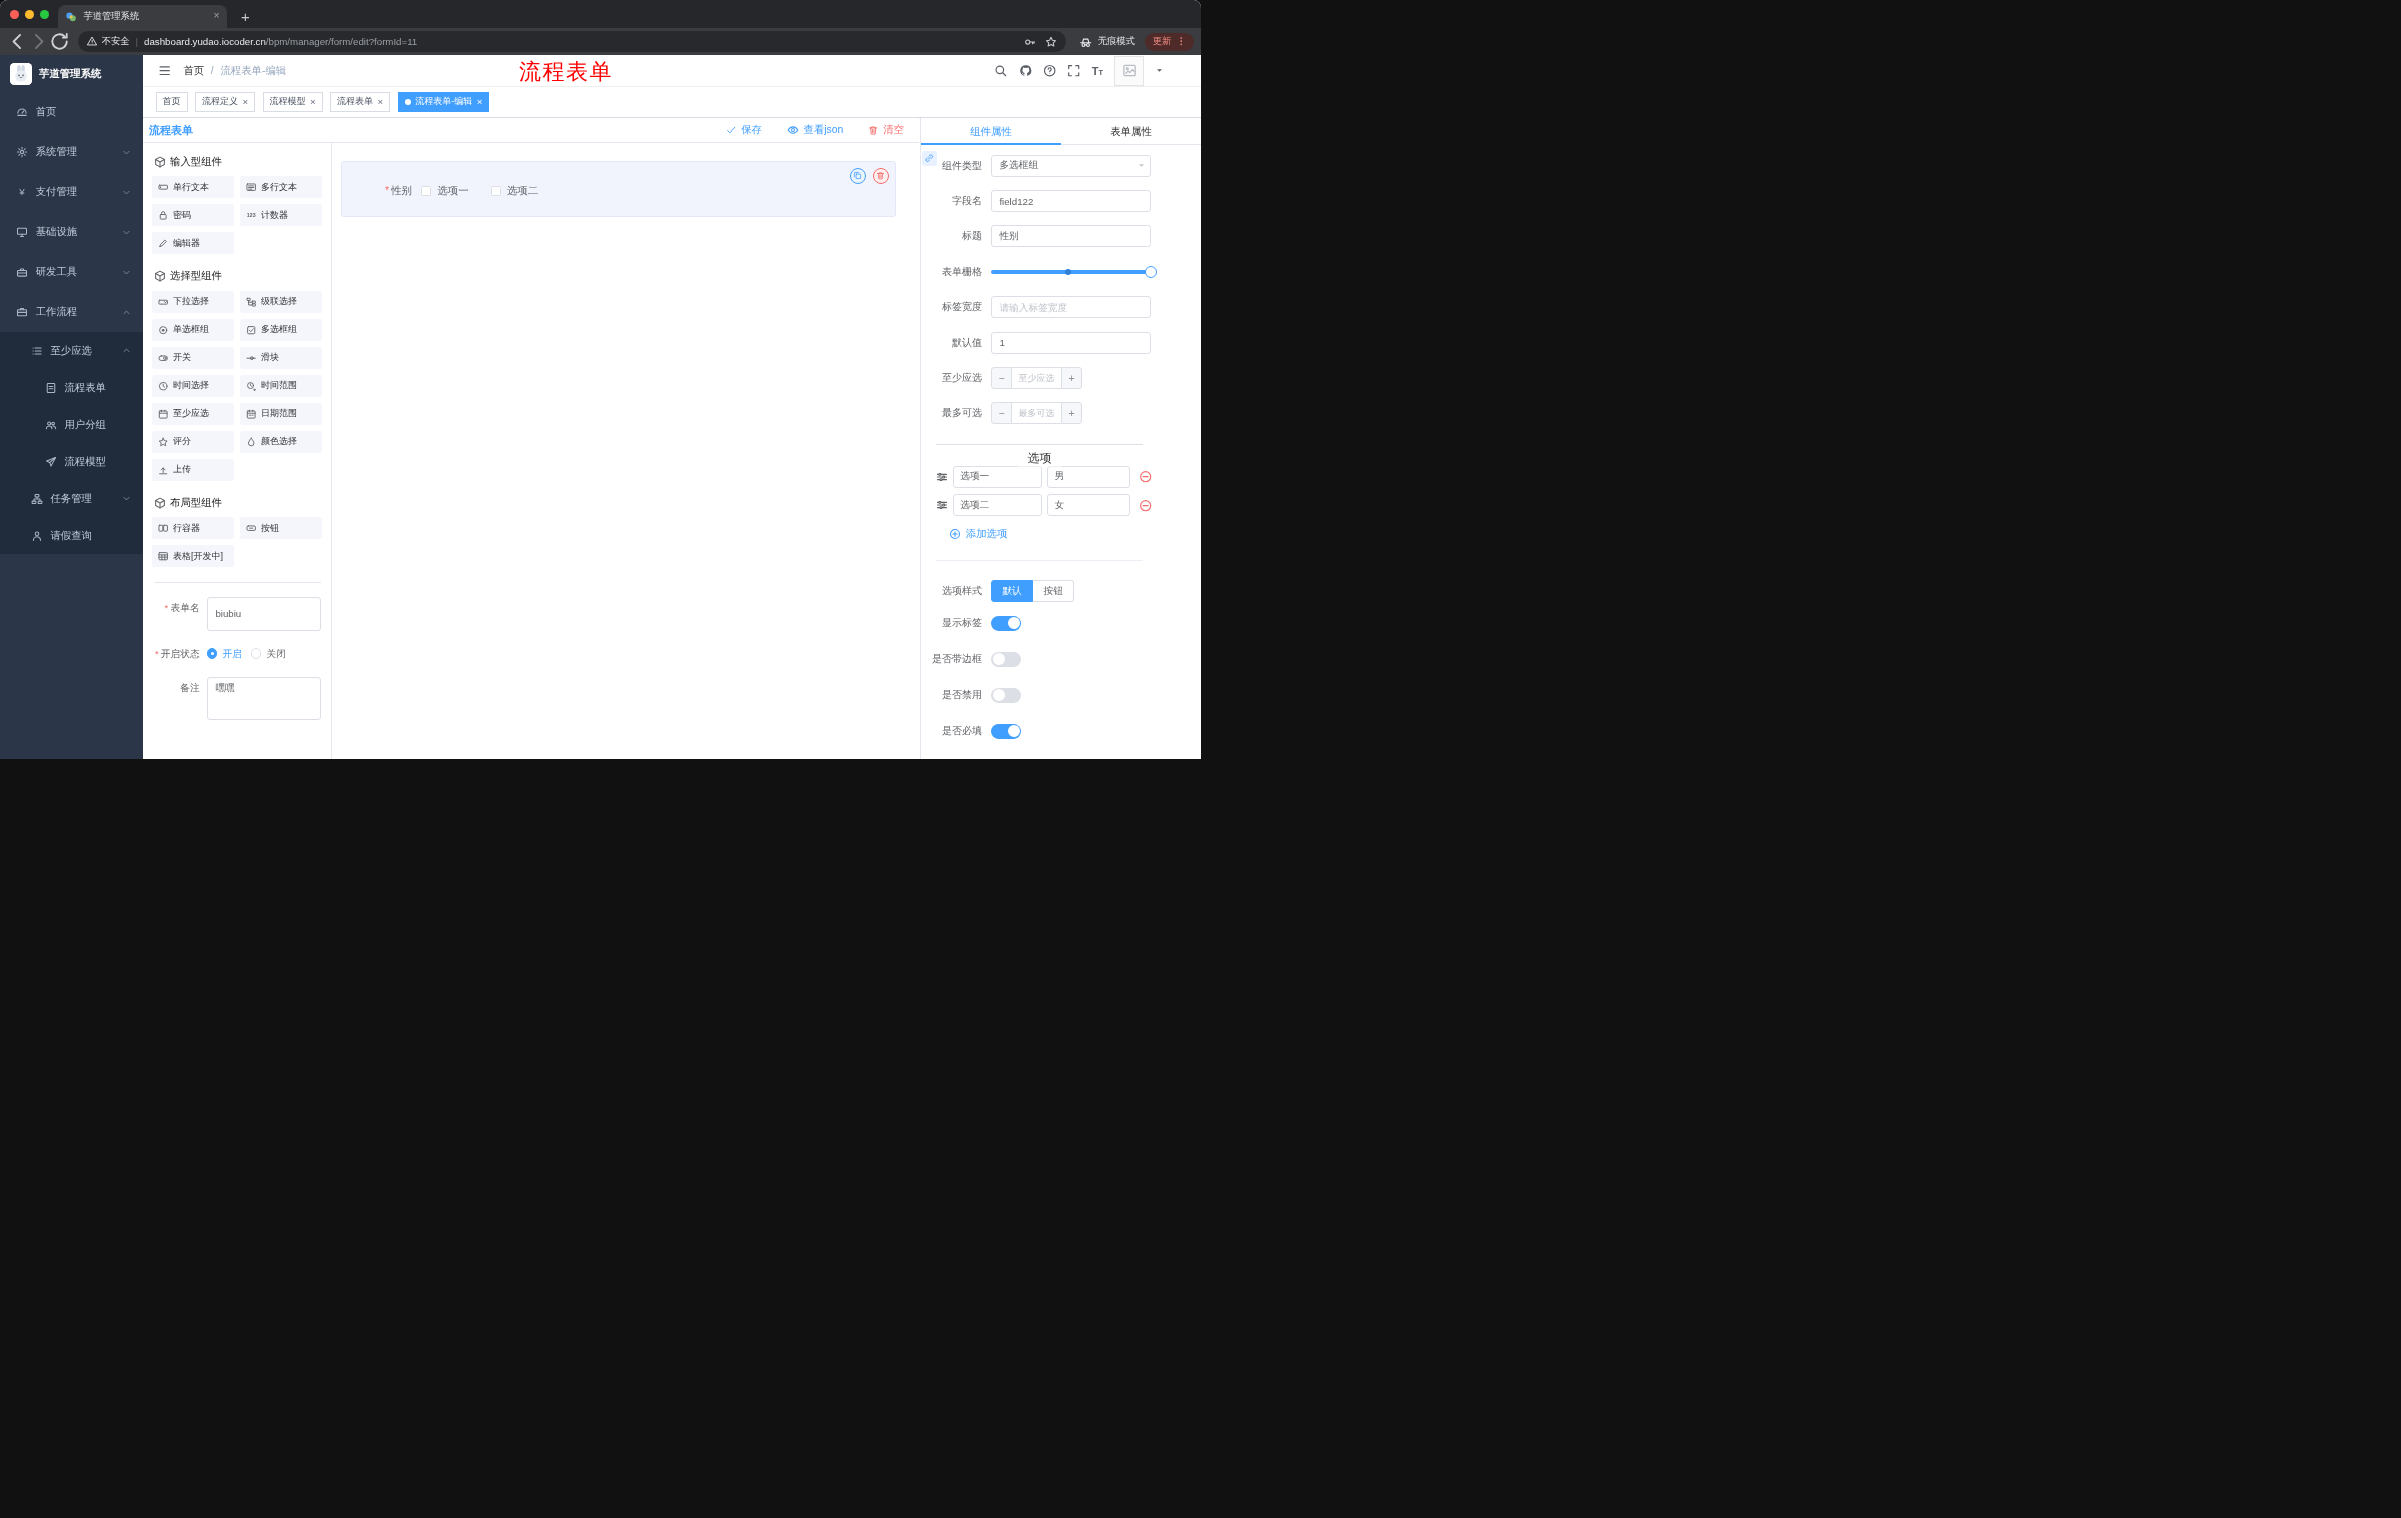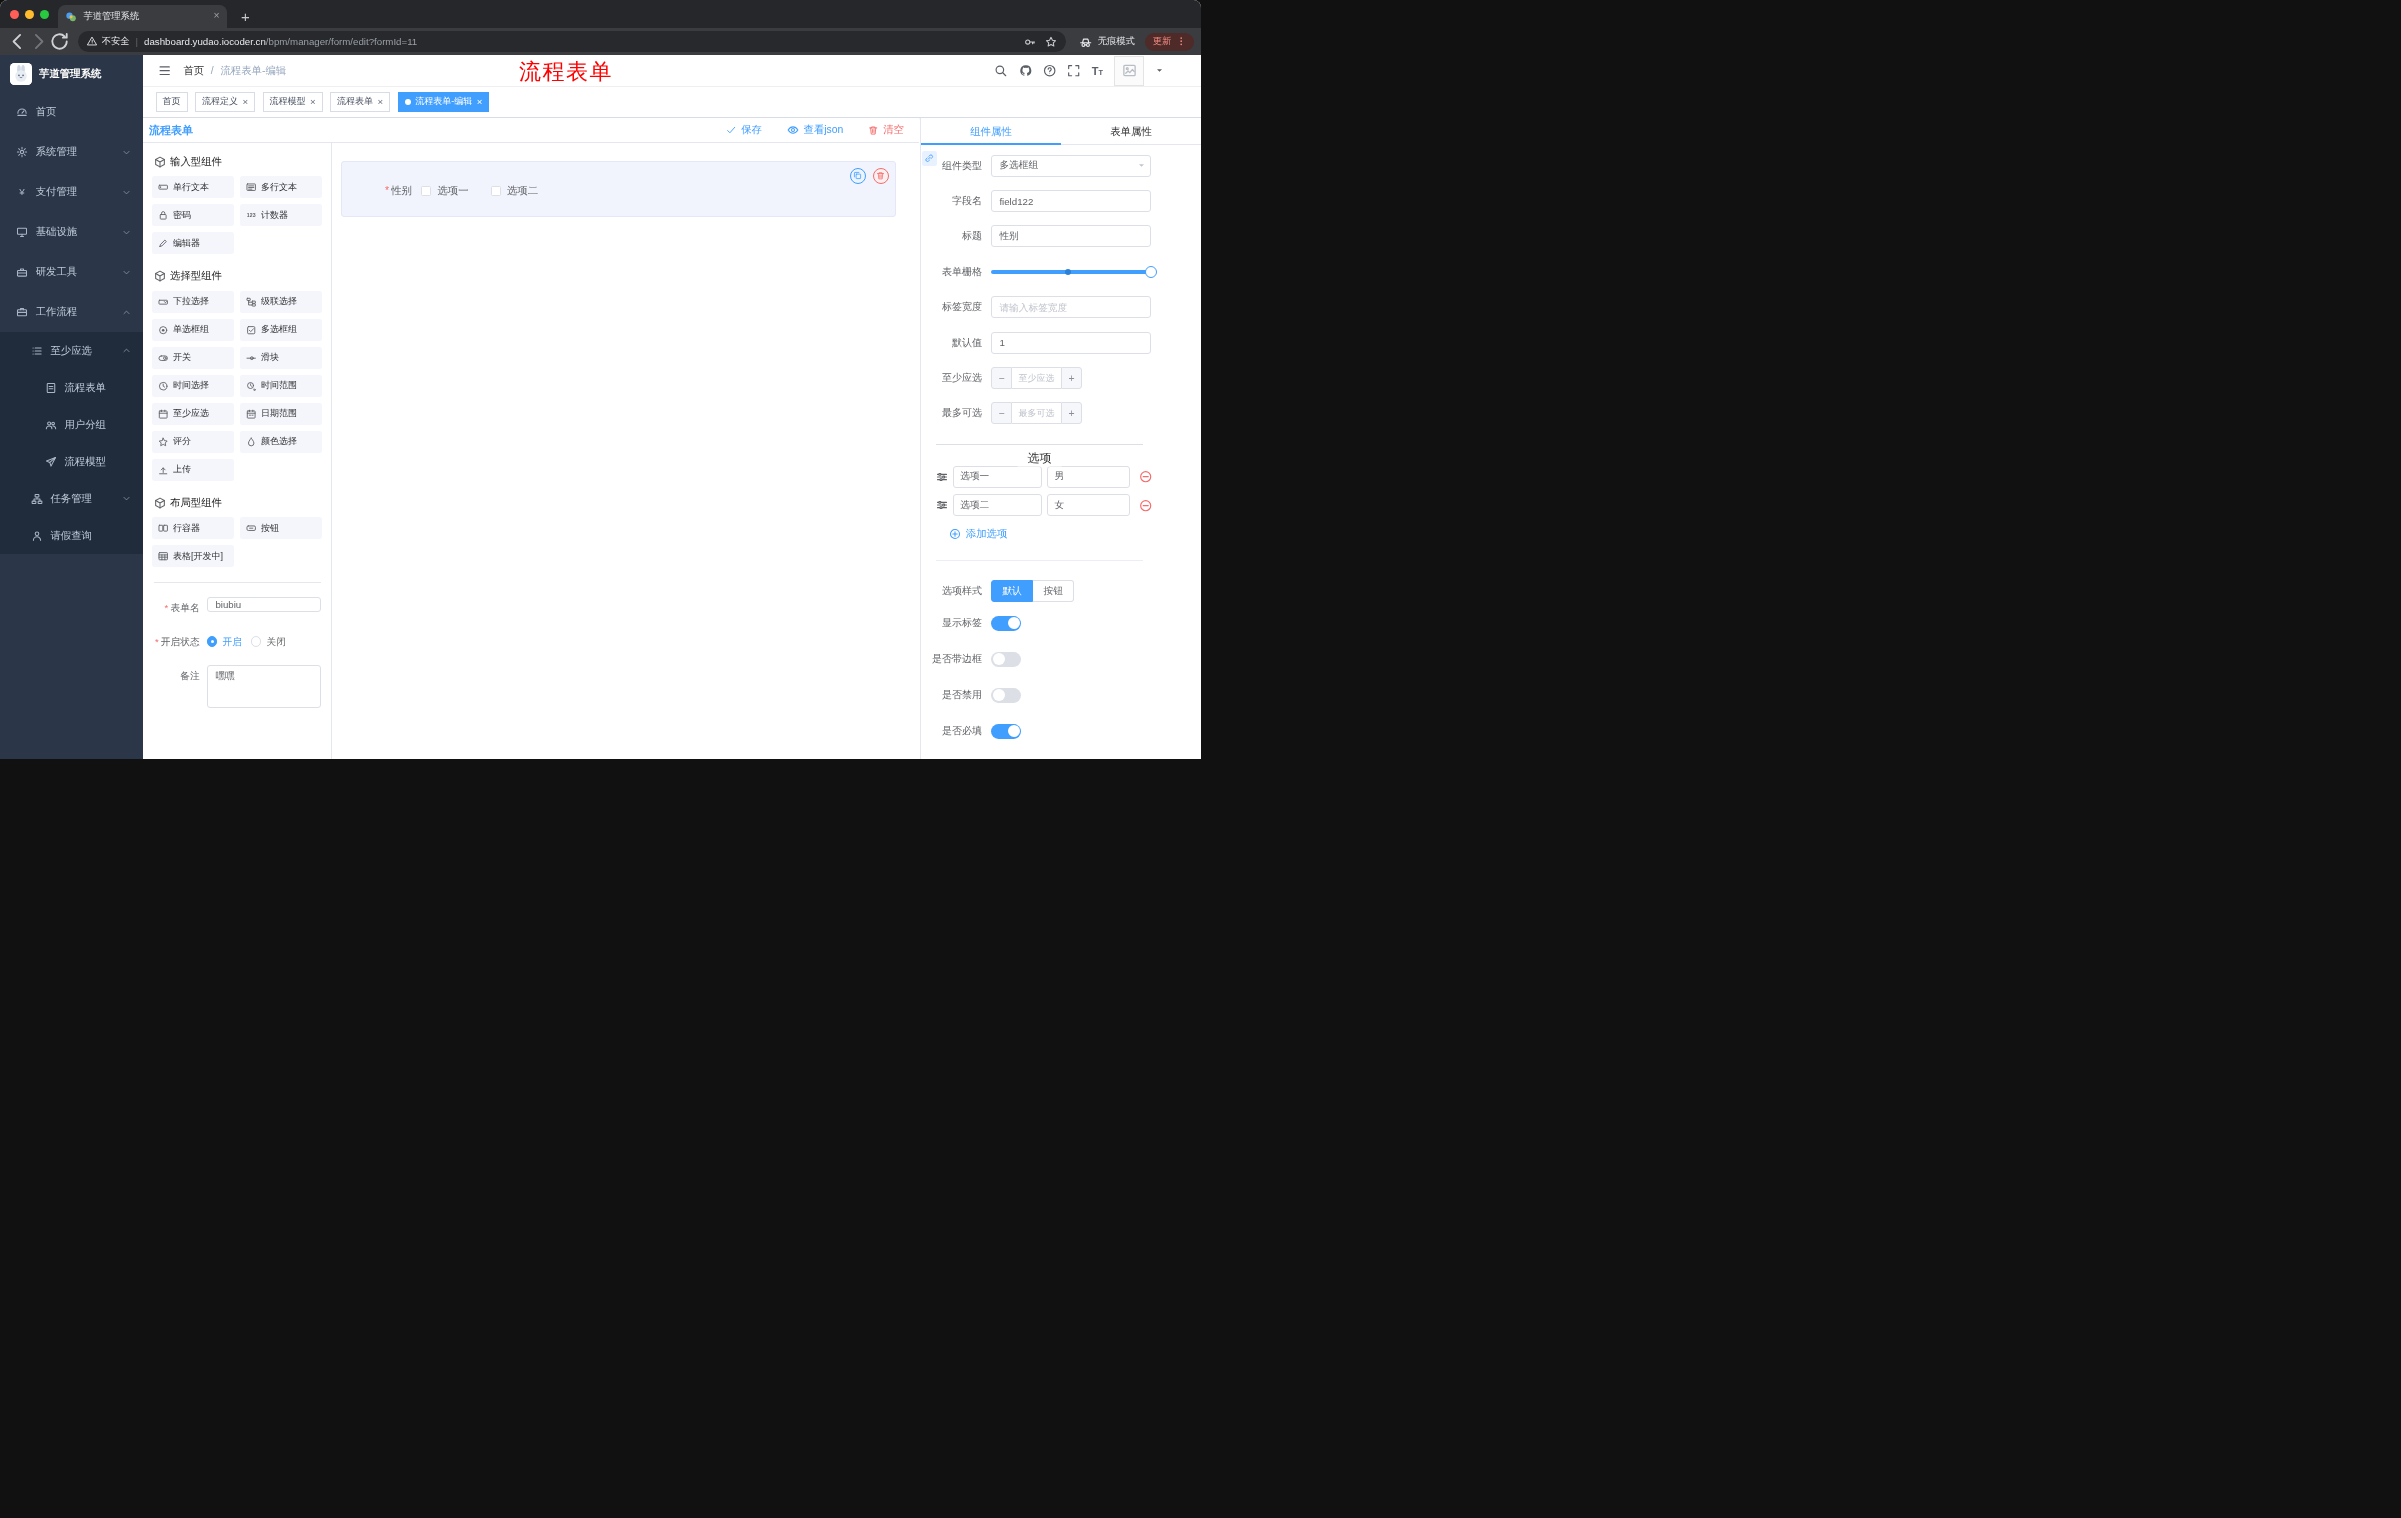--- a/index.html
+++ b/index.html
@@ -97,21 +97,21 @@
   .sec-head .icon{color:#606266;}
   .chips{display:grid;grid-template-columns:1fr 1fr;gap:6px;margin-bottom:15px;}
   .chip{height:22px;background:#f4f6fc;border-radius:2.2px;display:flex;align-items:center;gap:4.5px;
         padding:0 6px;font-size:9px;color:#303133;cursor:grab;white-space:nowrap;overflow:hidden;}
   .chip .icon{color:#606266;}
   .meta-divider{border-top:0.7px solid #e4e7ed;margin:3px 1.5px 13.4px;}
   .mrow{display:flex;align-items:flex-start;margin:0 1.5px 12px 0;}
   .mlabel{width:55px;text-align:right;padding-right:7.4px;font-size:9.7px;color:#606266;
           line-height:22px;flex:none;white-space:nowrap;}
   .req::before{content:"*";color:#f56c6c;margin-right:2.2px;}
-  .el-input{height:15px;border:0.7px solid #dcdfe6;border-radius:3px;padding:0 7.4px;font-size:9.7px;
+  .el-input{height:34px;border:0.7px solid #dcdfe6;border-radius:3px;padding:0 7.4px;font-size:9.7px;
             color:#606266;width:100%;background:#fff;outline:none;font-family:inherit;}
   .el-textarea{height:43px;border:0.7px solid #dcdfe6;border-radius:3px;padding:4.5px 7.4px;font-size:9.7px;
                color:#606266;width:100%;background:#fff;outline:none;resize:none;font-family:inherit;}
   .radio-line{display:flex;align-items:flex-end;gap:9px;line-height:22px;}
   .radio{display:flex;align-items:center;gap:5.2px;font-size:9.7px;color:#606266;cursor:pointer;}
   .rdot{width:10.4px;height:10.4px;border-radius:50%;border:0.7px solid #dcdfe6;background:#fff;position:relative;flex:none;}
   .radio.checked .rdot{border-color:#409eff;background:#409eff;}
   .radio.checked .rdot::after{content:"";position:absolute;left:3px;top:3px;width:3px;height:3px;
                               border-radius:50%;background:#fff;}
   .radio.checked span.rlabel{color:#409eff;}

